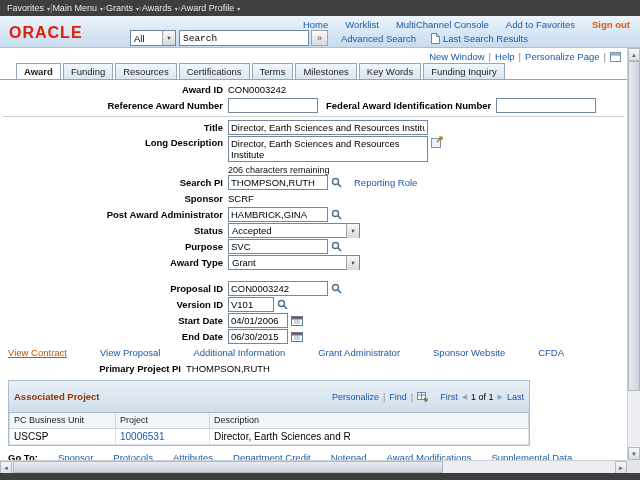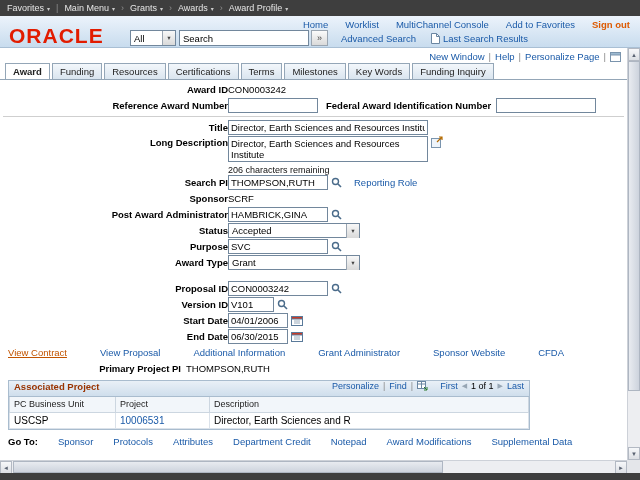--- a/index.html
+++ b/index.html
@@ -2,49 +2,49 @@
 <html><head>
 <meta charset="utf-8">
 <style>
   *{box-sizing:border-box;margin:0;padding:0}
   html,body{width:640px;height:480px;overflow:hidden}
   body{font-family:"Liberation Sans",sans-serif;background:#fff}
   a{text-decoration:none;color:#1a5aa8;cursor:pointer}
   .screen{position:relative;width:640px;height:480px;background:#fff;overflow:hidden}
 
   
-  .topbar{position:absolute;left:0;top:0;width:640px;height:16px;background:#3e3e3e;color:#e6e6e6;font-size:9px;display:flex;align-items:center;padding:0 7px;gap:6px;white-space:nowrap}
+  .topbar{position:absolute;left:0;top:0;width:640px;height:16px;background:#3e3e3e;color:#e6e6e6;font-size:9px;display:flex;align-items:center;padding:0 7px;white-space:nowrap}
   .topbar .mitem{display:inline-flex;align-items:center;gap:3px;color:#e6e6e6;cursor:pointer}
   .topbar .caret{font-size:6px;color:#c9c9c9}
   .topbar .sep{color:#8f8f8f}
 
   
   .banner{position:absolute;left:0;top:16px;width:640px;height:32px;background:linear-gradient(#ecf3fb,#c8dcee);border-bottom:1px solid #a9bfd4}
-  .oracle{position:absolute;left:9px;top:8px;color:#e21c00;font-weight:bold;font-size:21px;letter-spacing:1px}
+  .oracle{position:absolute;left:9px;top:8px;color:#e21c00;font-weight:bold;font-size:16px;letter-spacing:1px}
   .bnav{position:absolute;top:3px;right:10px;display:flex;gap:17px;font-size:9.5px;align-items:center}
   .bnav .signout{color:#dd5900;font-weight:bold}
   .searchbar{position:absolute;left:130px;top:14px;display:flex;align-items:center;font-size:9.5px}
   .scopebox{display:flex;align-items:center;justify-content:space-between;width:46px;height:16px;background:#fff;border:1px solid #72879c;padding-left:3px;cursor:pointer}
   .mini-btn{width:13px;height:14px;background:linear-gradient(#f8f8f8,#d9d9d9);border-left:1px solid #9aa5b1;display:flex;align-items:center;justify-content:center;font-size:5.5px;color:#444}
-  .search-input{width:130px;height:16px;border:1px solid #72879c;font-size:9.5px;padding:0 3px;margin-left:3px;font-family:Liberation Sans, sans-serif}
+  .search-input{width:130px;height:16px;border:1px solid #72879c;font-size:9.5px;padding:0 3px;margin-left:3px;font-family:Liberation Mono, monospace}
   .go-btn{width:17px;height:16px;margin-left:2px;background:linear-gradient(#fbfbfb,#dadada);border:1px solid #9aa5b1;font-size:9px;color:#444;display:flex;align-items:center;justify-content:center;cursor:pointer}
   .slinks{display:flex;align-items:center;gap:15px;margin-left:13px}
   .lsr{display:inline-flex;align-items:center;gap:3px}
 
   
   .content{position:absolute;left:0;top:48px;width:627px;height:412px;background:#fff;overflow:hidden}
   .pagectl{height:15px;display:flex;justify-content:flex-end;align-items:center;gap:4px;font-size:9.5px;padding:2px 6px 0 0;color:#8a8a8a}
 
-  .tabs-row{display:flex;align-items:center;padding-left:5px;border-bottom:1px solid #94a6b7;height:17px}
+  .tabs-row{display:flex;align-items:center;padding-left:16px;border-bottom:1px solid #94a6b7;height:17px}
   .tab{font-size:9.5px;padding:2px 7px;border:1px solid #94a6b7;border-bottom:none;background:linear-gradient(#f3f7fb,#dae5ef);color:#222;margin-right:2px;white-space:nowrap;cursor:pointer}
   .tab.active{background:#fff;font-weight:bold}
 
   .form{padding-top:2px}
   .frow{display:flex;align-items:center;height:15px;margin-bottom:1px;font-size:9.5px}
-  .flabel{width:228px;min-width:228px;text-align:right;font-weight:bold;font-size:9.5px;white-space:nowrap}
+  .flabel{width:228px;min-width:228px;text-align:right;font-weight:bold;font-size:9.5px;padding-right:5px;white-space:nowrap}
   .flabel2{font-weight:bold;margin-left:8px;padding-right:5px;white-space:nowrap}
   .tin{height:15px;border:1px solid #72879c;font-size:9.5px;padding:0 2px;background:#fff;font-family:inherit;color:#000}
   .lookup,.calico,.expando{margin-left:3px;display:inline-flex;cursor:pointer}
   .sep-hr{border:none;border-top:1px solid #cfcfcf;margin:3px 3px}
   .selbox{display:flex;align-items:center;width:132px;height:15px;border:1px solid #72879c;background:#fff;cursor:pointer}
   .selbox .selval{flex:1;padding:0 3px;font-size:9.5px}
   .ldrow{display:flex;align-items:flex-start;height:27px;margin-bottom:1px;font-size:9.5px}
   .ldrow .flabel{padding-top:1px}
   textarea.ta{width:200px;height:26px;border:1px solid #72879c;font-size:9.5px;font-family:inherit;resize:none;overflow:hidden;padding:1px 2px;line-height:11px}
   .chrow{display:flex;height:11px;font-size:9px;margin-bottom:0}
@@ -53,21 +53,21 @@
   .spacer{height:10px}
   .rrole{margin-left:12px}
 
   .actions{display:flex;justify-content:space-between;width:556px;margin:3px 0 0 8px;font-size:9.5px}
   .actions .contract{color:#c25400;text-decoration:underline}
 
   .ppirow{display:flex;align-items:center;height:15px;margin-top:3px;font-size:9.5px}
   .ppirow .plabel{width:186px;min-width:186px;text-align:right;font-weight:bold;padding-right:5px}
 
   .grid{margin:4px 0 0 8px;width:522px;border:1px solid #a9bcce}
-  .grid-header{height:16px;background:linear-gradient(#e9f0f7,#cfdeec);display:flex;justify-content:space-between;align-items:flex-start;padding:0 5px;border-bottom:1px solid #a9bcce}
+  .grid-header{height:32px;background:linear-gradient(#e9f0f7,#cfdeec);display:flex;justify-content:space-between;align-items:center;padding:0 5px;border-bottom:1px solid #a9bcce}
   .grid-title{color:#993300;font-weight:bold;font-size:9.5px}
   .gtools{display:flex;align-items:center;gap:4px;font-size:9px}
   .gtools .gsep{color:#8a8a8a}
   .pager{display:flex;align-items:center;gap:4px;margin-left:8px}
   .pgarrow{color:#97a6b4;font-size:7px}
   .grid table{border-collapse:collapse;width:100%;table-layout:fixed}
   .grid th{background:#f2f6fa;font-weight:normal;text-align:left;font-size:9px;padding:2px 4px;border:1px solid #ccd6e0;border-top:none;color:#222;height:15px}
   .grid td{font-size:10px;padding:1px 4px;border:1px solid #dbe2ea;height:16px;background:#fff;overflow:hidden;white-space:nowrap}
 
   .goto{display:flex;align-items:flex-end;gap:20px;margin:6px 0 0 8px;font-size:9.5px}

